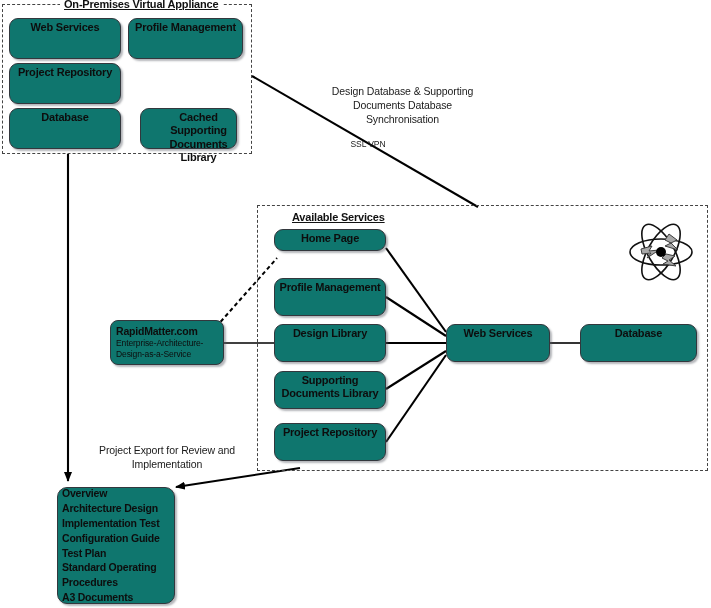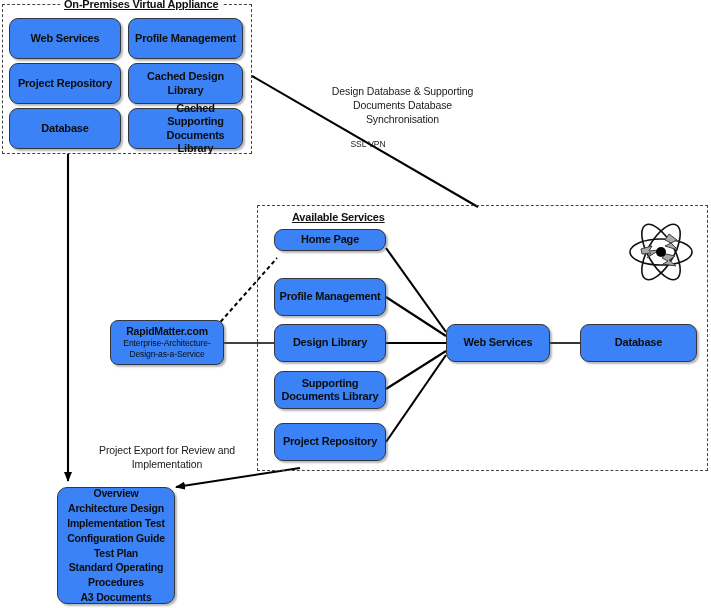--- a/index.html
+++ b/index.html
@@ -40,25 +40,25 @@
     background: #ffffff;
     padding: 0 4px;
     white-space: nowrap;
     letter-spacing: -0.2px;
   }
 
   
   .node {
     position: absolute;
     box-sizing: border-box;
-    background: #3b82f6;
+    background: #0f766e;
     border: 1.2px solid #33373d;
     border-radius: 9px;
     display: flex;
-    align-items: center;
+    align-items: flex-start;
     justify-content: center;
     text-align: center;
     font-size: 11px;
     font-weight: bold;
     color: #0d0d0d;
     line-height: 1.22;
     box-shadow: 2px 2px 2px rgba(90,95,105,0.45);
     padding: 2px 4px;
     letter-spacing: -0.2px;
   }
@@ -145,27 +145,24 @@
 
   <div class="node" style="left:9px; top:18px; width:112px; height:41px;">
     <span>Web Services</span>
   </div>
   <div class="node" style="left:128px; top:18px; width:115px; height:41px;">
     <span>Profile Management</span>
   </div>
   <div class="node" style="left:9px; top:63px; width:112px; height:41px;">
     <span>Project Repository</span>
   </div>
-  <div class="node" style="left:128px; top:63px; width:115px; height:41px;">
-    <span>Cached Design Library</span>
-  </div>
   <div class="node" style="left:9px; top:108px; width:112px; height:41px;">
     <span>Database</span>
   </div>
-  <div class="node" style="left:128px; top:108px; width:115px; height:41px;padding-left:24px;">
+  <div class="node" style="left:140px; top:108px; width:97px; height:41px;padding-left:24px;">
     <span>Cached Supporting Documents Library</span>
   </div>
 
   <div class="annotation" style="left:310px; top:84px; width:185px;">
     <div>Design Database &amp; Supporting</div>
     <div>Documents Database</div>
     <div>Synchronisation</div>
   </div>
   <div class="annotation small" style="left:338px; top:139px; width:60px;">SSL VPN</div>
 

